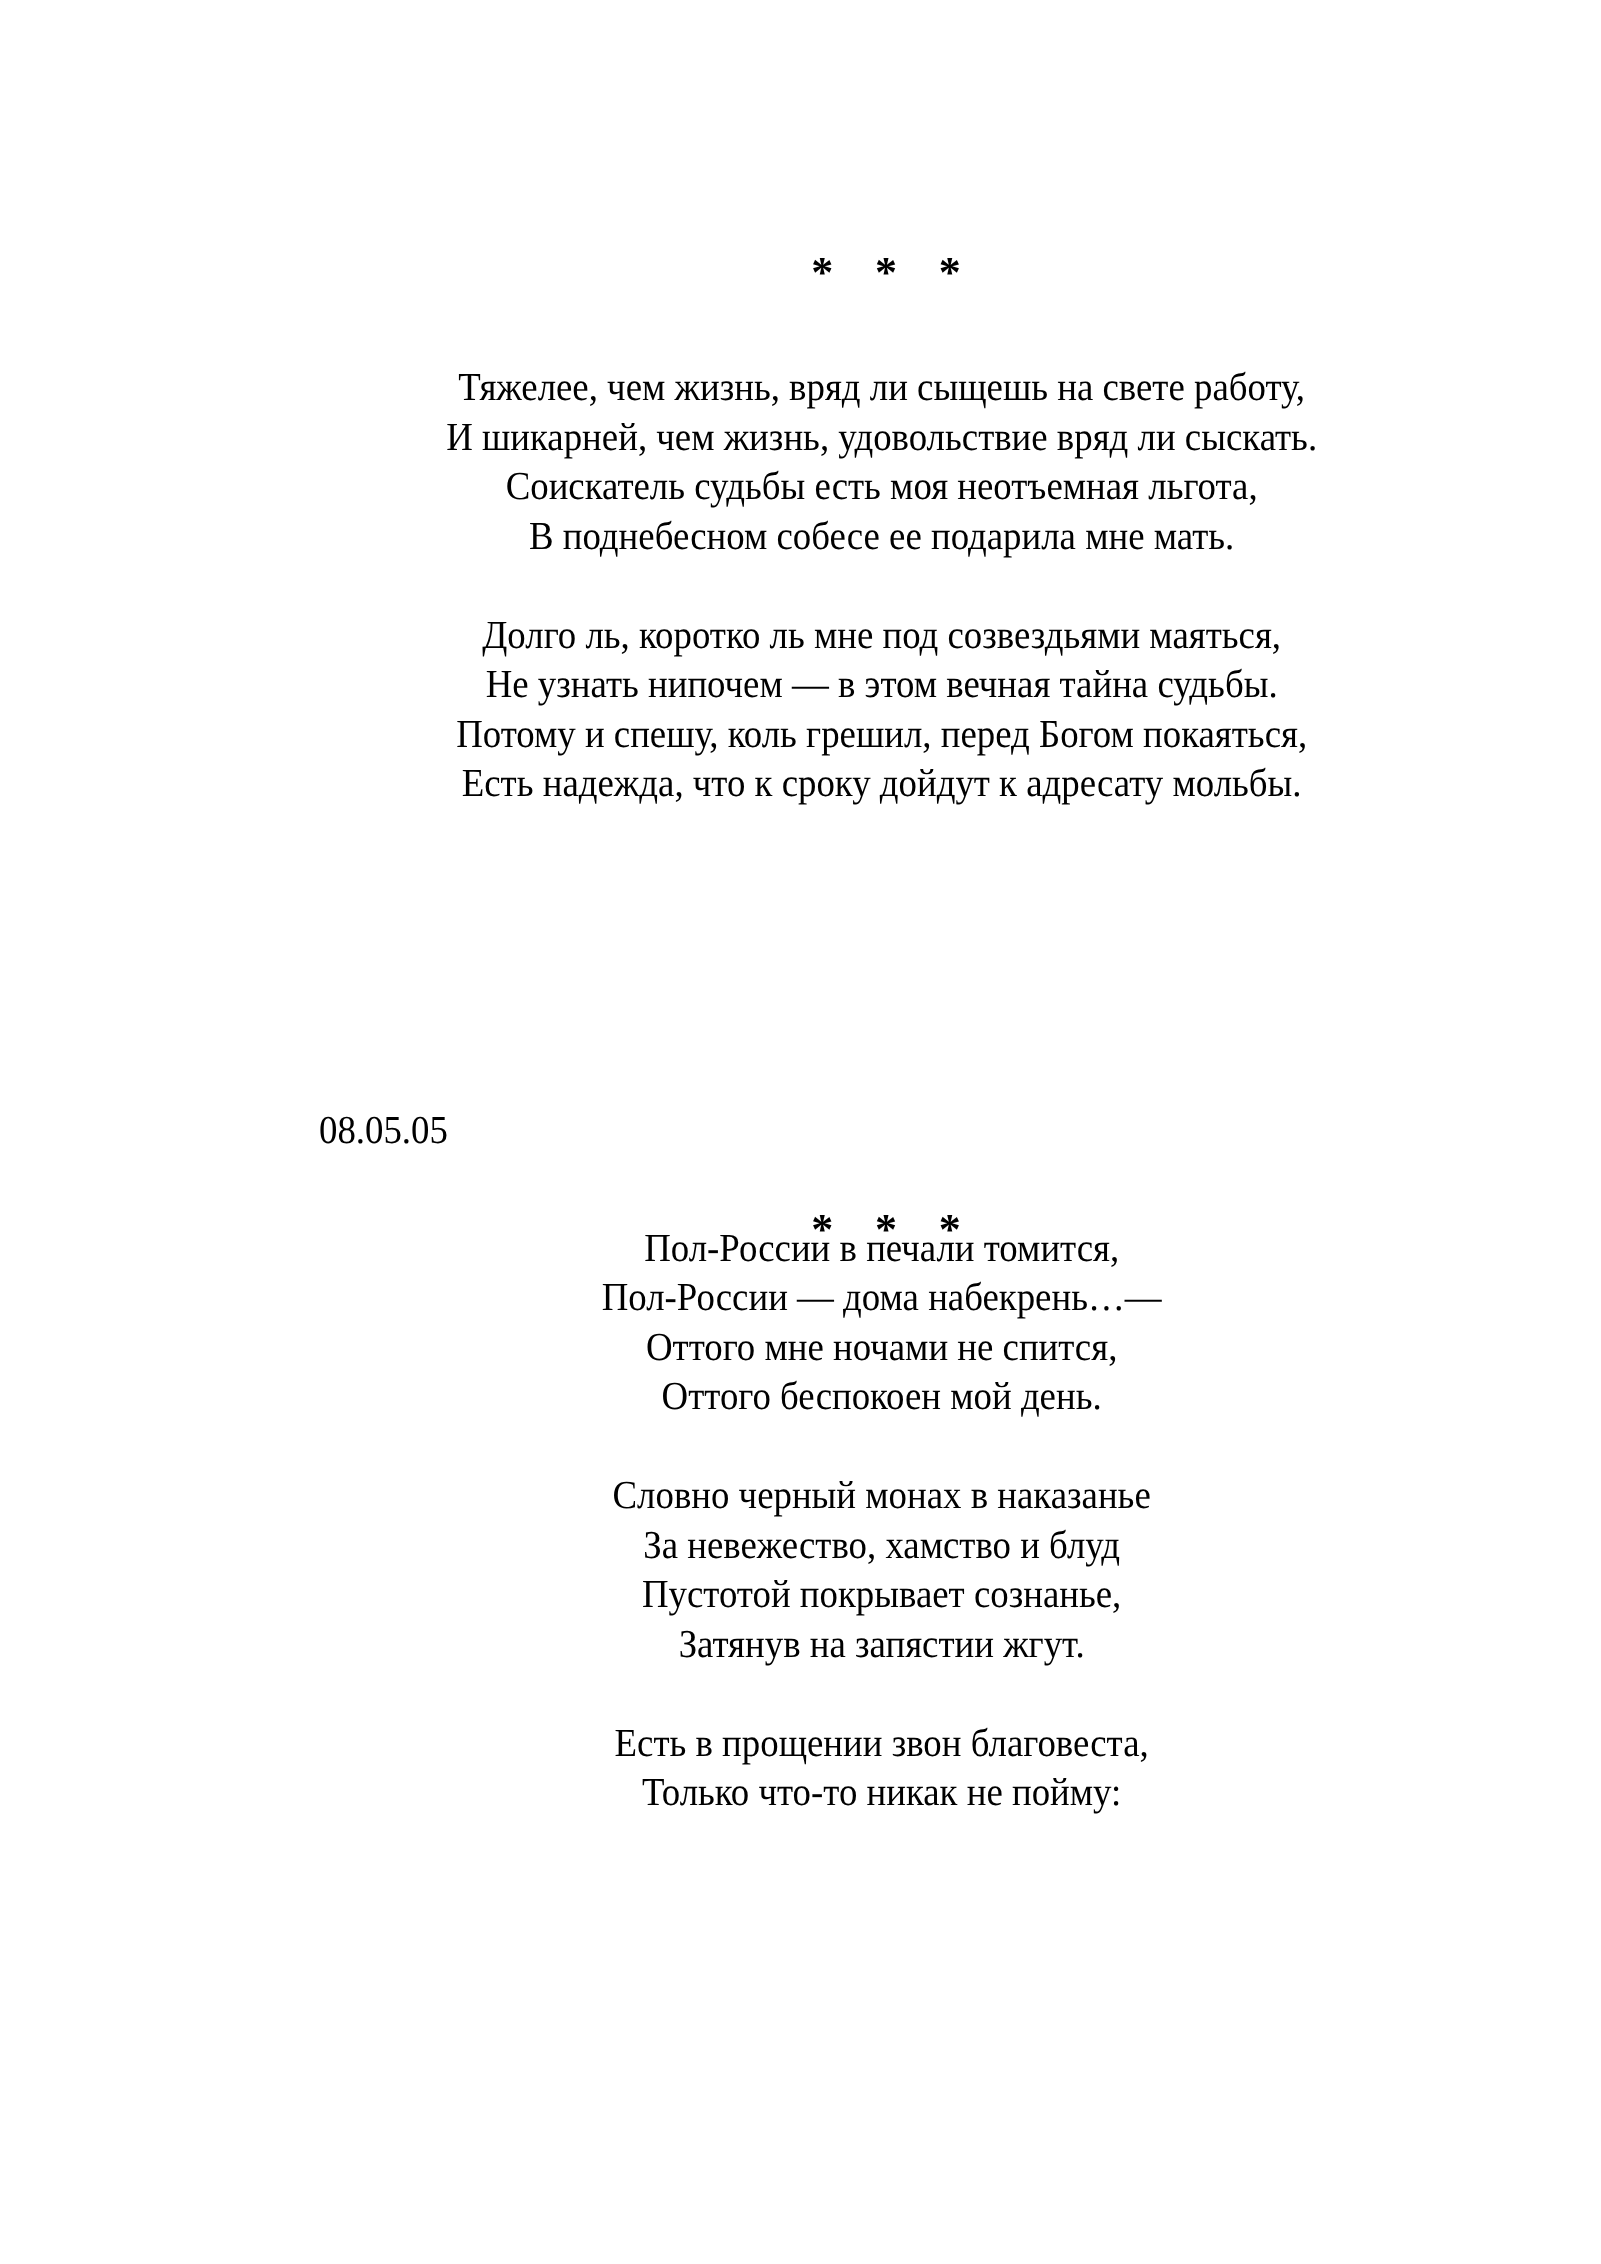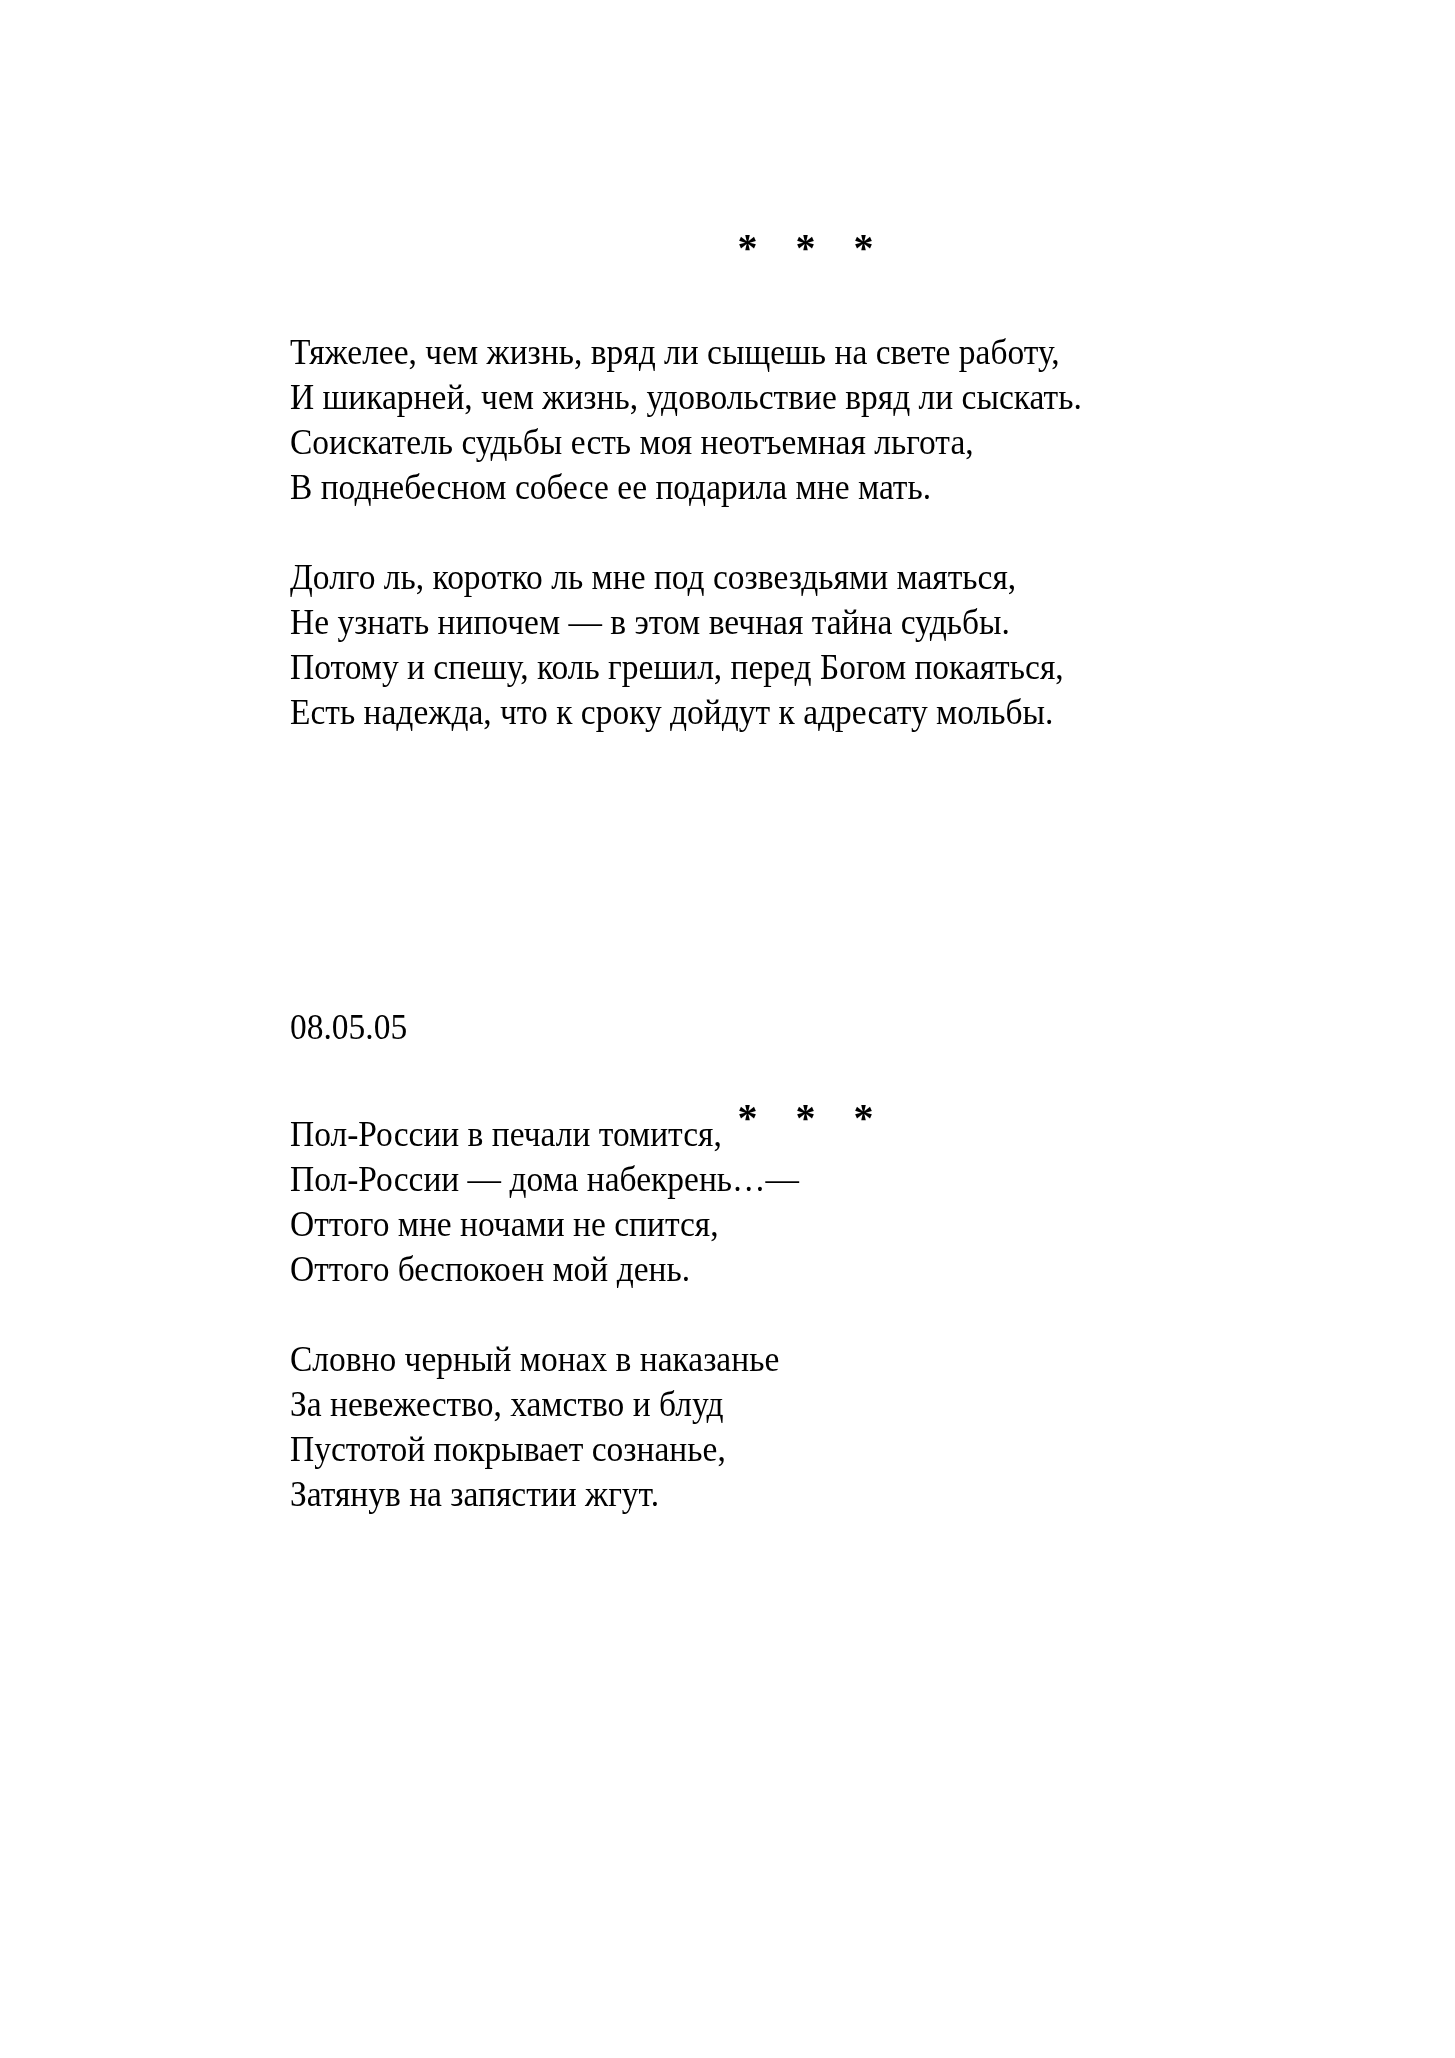--- a/index.html
+++ b/index.html
@@ -2,21 +2,21 @@
 <html><head>
   <meta charset="utf-8">
   <style>
     html, body { margin: 0; padding: 0; background: #ffffff; }
     body { width: 1455px; height: 2058px; position: relative; overflow: hidden;
            font-family: "Liberation Serif", "DejaVu Serif", serif; color: #000; }
     .page { position: absolute; left: 0; top: 0; width: 1455px; height: 2058px; }
     .stars { position: absolute; left: 0; width: 1455px; text-align: center;
              font-size: 40px; font-weight: bold; letter-spacing: 14px; line-height: 40px; padding-left: 170px; box-sizing: border-box; }
     .poem { position: absolute; left: 290px; width: 1100px; }
-    .stanza { margin: 0 0 45px 0; }
+    .stanza { margin: 0 0 45px 0; text-align: center; }
     .line { display: block; font-size: 36px; line-height: 45px; white-space: nowrap; transform: scaleX(0.93); transform-origin: left center; }
     .date { position: absolute; left: 290px; font-size: 36px; line-height: 45px; transform: scaleX(0.93); transform-origin: left center; }
     .pagenum { position: absolute; left: 0; width: 1455px; text-align: center; font-size: 27px; line-height: 30px; padding-left: 140px; box-sizing: border-box; }
   </style>
 </head>
 <body>
 
 <div class="page">
 
   <div class="stars" style="top:228px;">* * *</div>
@@ -46,16 +46,20 @@
       <span class="line">Пол-России — дома набекрень…—</span>
       <span class="line">Оттого мне ночами не спится,</span>
       <span class="line">Оттого беспокоен мой день.</span>
     </div>
     <div class="stanza">
       <span class="line">Словно черный монах в наказанье</span>
       <span class="line">За невежество, хамство и блуд</span>
       <span class="line">Пустотой покрывает сознанье,</span>
       <span class="line">Затянув на запястии жгут.</span>
     </div>
+    <div class="stanza">
+      <span class="line">Есть в прощении звон благовеста,</span>
+      <span class="line">Только что-то никак не пойму:</span>
+    </div>
   </div>
 
 
 </div>
 
 </body></html>

